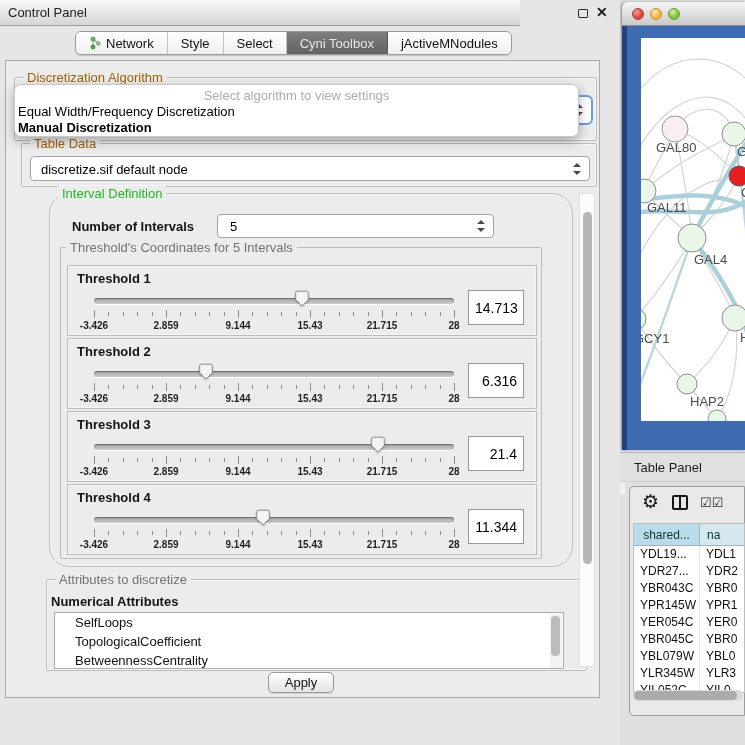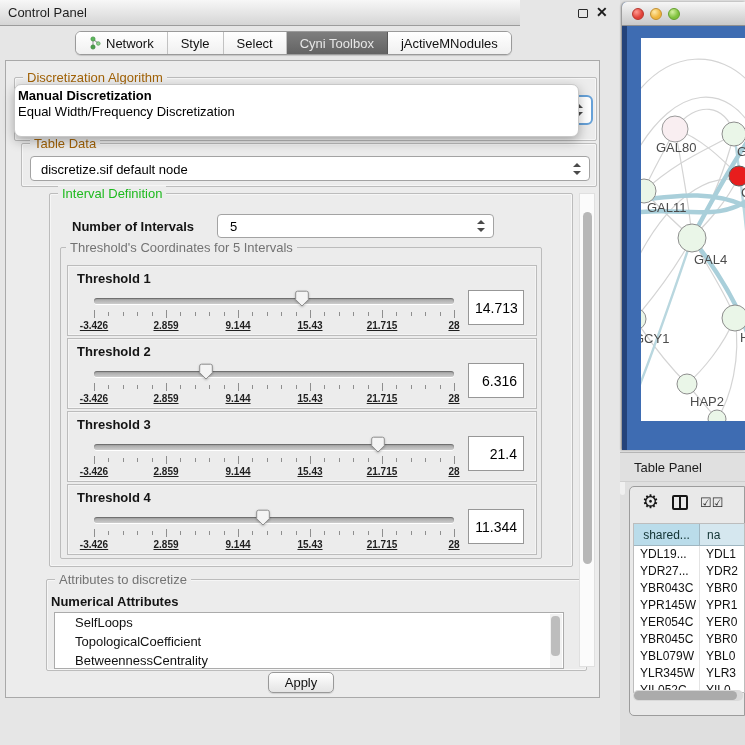--- a/index.html
+++ b/index.html
@@ -64,21 +64,21 @@
   .thr-label { position:absolute; left:9px; top:5px; font-size:13px; font-weight:bold; color:#141414; }
   .slider-zone { position:absolute; left:26px; top:24px; width:360px; height:44px; }
   .track { position:absolute; left:0; right:0; top:8px; height:6px; border-radius:3px;
     background:linear-gradient(#9f9f9f,#cdcdcd); box-shadow:inset 0 1px 1px rgba(0,0,0,.35), 0 1px 0 #fff; }
   .thumb { position:absolute; top:0; transform:translateX(-50%); width:15px; height:17px; z-index:2;
     filter:drop-shadow(0 1px 1px rgba(0,0,0,.25)); }
   .ticks { position:absolute; left:0; right:0; top:19px; height:10px; }
   .tick { position:absolute; top:3px; width:1px; height:4px; background:#8e8e8e; }
   .tick.major { top:1px; height:8px; }
   .tick-labels { position:absolute; left:0; right:0; top:30px; height:12px; }
-  .tick-lab { position:absolute; transform:translateX(-50%); font-size:10px; font-weight:bold; color:#1f1f1f; white-space:nowrap;text-decoration:underline; }
+  .tick-lab { position:absolute; transform:translateX(-50%); font-size:10px; font-weight:bold; color:#1f1f1f; white-space:nowrap; }
   .thr-value { position:absolute; right:12px; top:24px; width:56px; height:35px; border:1px solid #979797;
     background:#fff; font-family:"Liberation Sans",sans-serif; font-size:14px; color:#000; text-align:right; padding:0 6px; }
 
   
   .listbox { position:absolute; left:7px; top:32px; width:510px; height:57px; background:#fff;
     border:1px solid #ababab; overflow:hidden; }
   .listbox .item { font-size:13px; color:#111; line-height:19px; padding-left:20px; white-space:nowrap; }
   .list-scroll { position:absolute; right:1px; top:1px; width:12px; height:54px; background:#f2f2f2; }
   .list-scroll .lth { position:absolute; left:1px; top:2px; width:9px; height:40px; background:#bdbdbd; border-radius:4px; }
 
@@ -179,36 +179,37 @@
         <span class="gtitle">Discretization Algorithm</span>
       </div>
       <div class="algo-combo">
         <span class="stepper">
             <span class="up"></span>
             <span class="dn"></span>
           </span>
       </div>
 
       <div class="popup">
+        <div class="ph">Select algorithm to view settings</div>
+        <div class="opt">Equal Width/Frequency Discretization</div>
         <div class="opt hl">Manual Discretization</div>
-        <div class="opt">Equal Width/Frequency Discretization</div>
       </div>
 
       <div class="group" style="left:15px; top:82px; width:576px; height:44px;">
         <span class="gtitle">Table Data</span>
         <div class="combo" style="left:8px; top:12px; width:560px; height:25px;">
           <span class="ctext">discretize.sif default node</span>
           <span class="stepper">
               <span class="up"></span>
               <span class="dn"></span>
             </span>
         </div>
       </div>
 
-      <div class="group" style="left:43px; top:132px; width:524px; height:374px;">
+      <div class="group" style="left:43px; top:132px; width:524px; height:374px;border-radius:21px;">
         <span class="gtitle green">Interval Definition</span>
         <span class="blabel" style="left:22px; top:25px;">Number of Intervals</span>
         <div class="combo" style="left:167px; top:20px; width:277px; height:24px;">
           <span class="ctext" style="left:12px;">5</span>
           <span class="stepper">
               <span class="up"></span>
               <span class="dn"></span>
             </span>
         </div>
 

